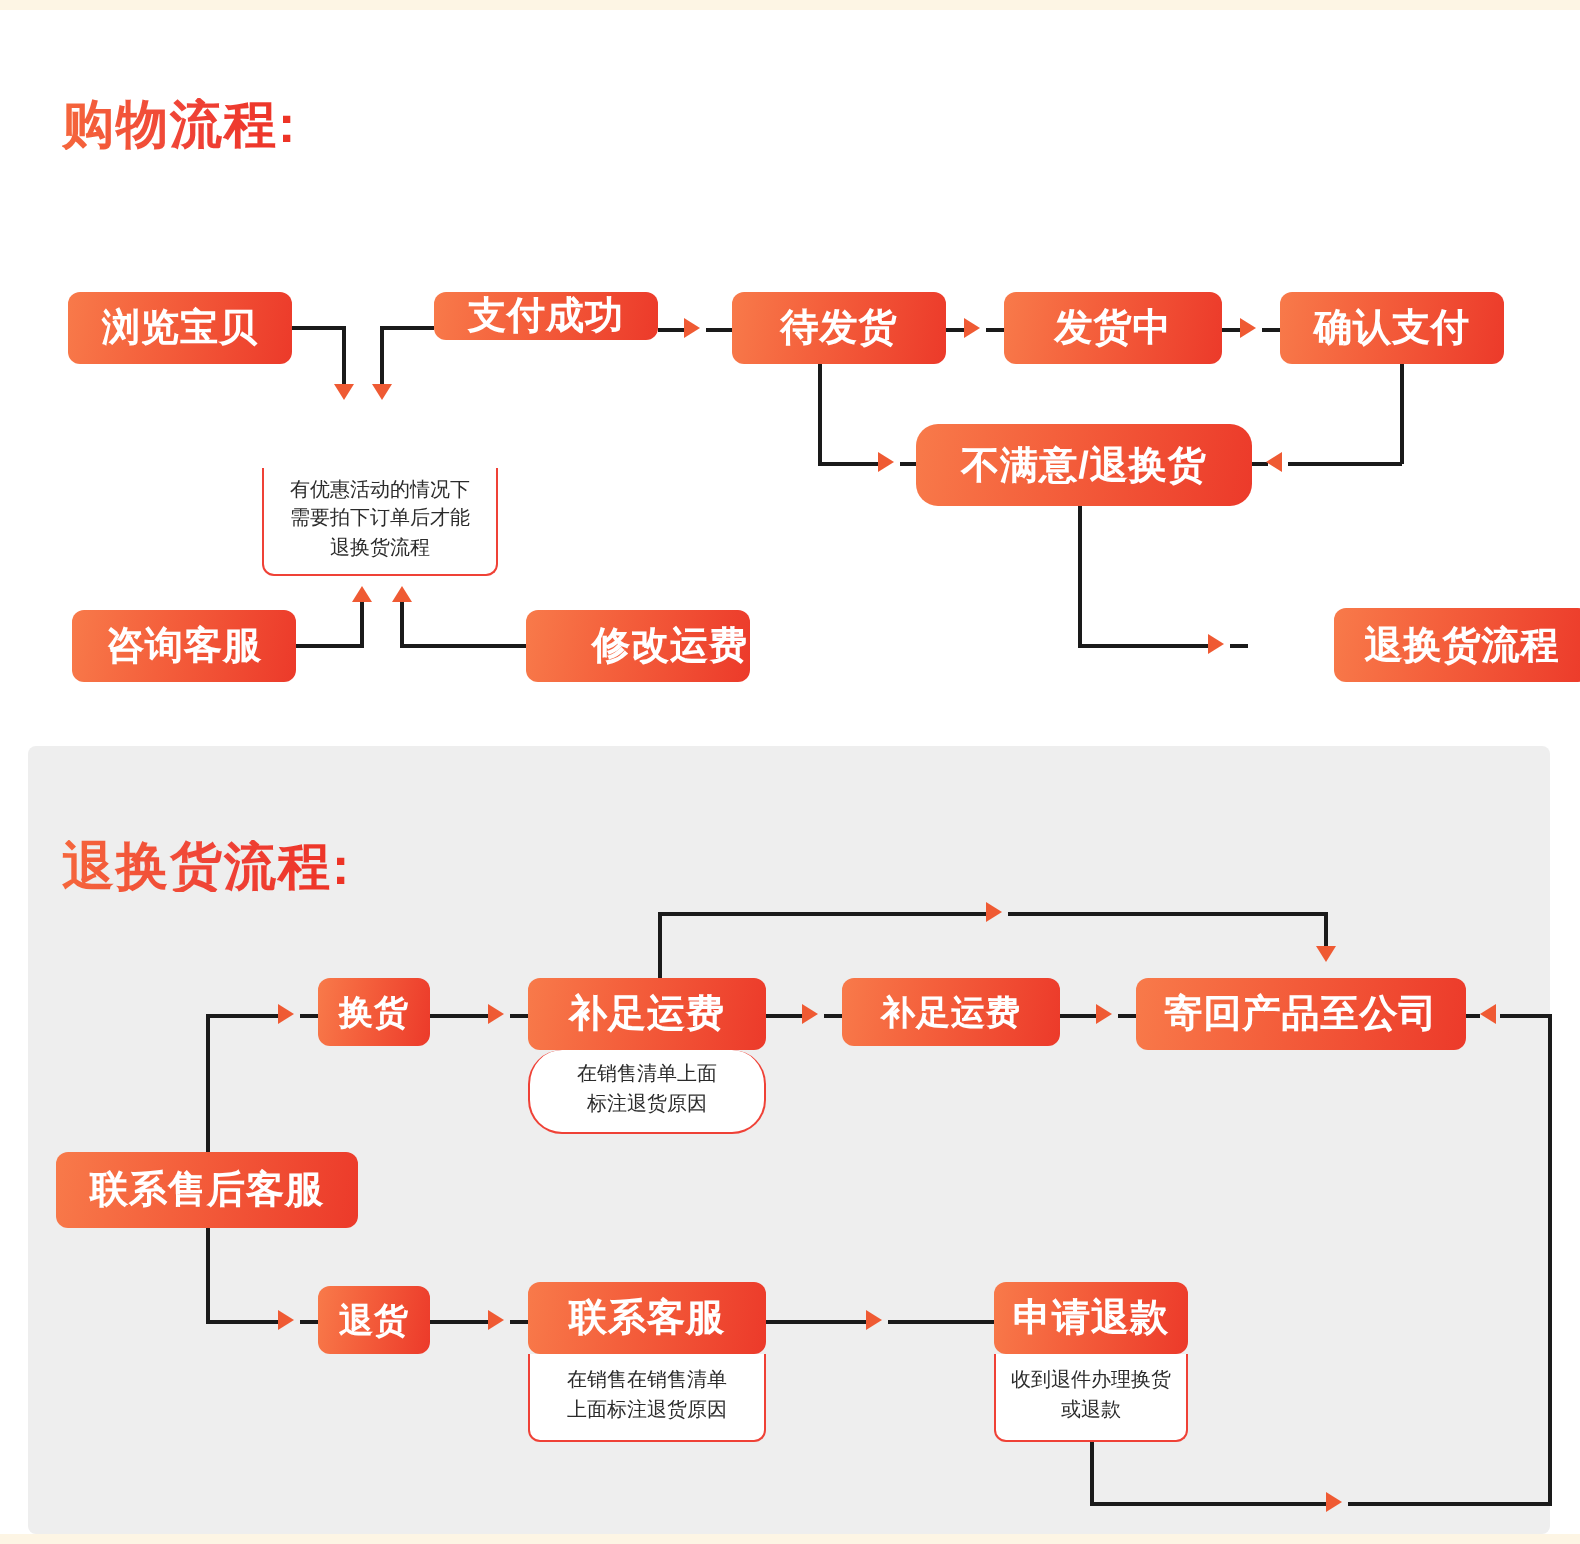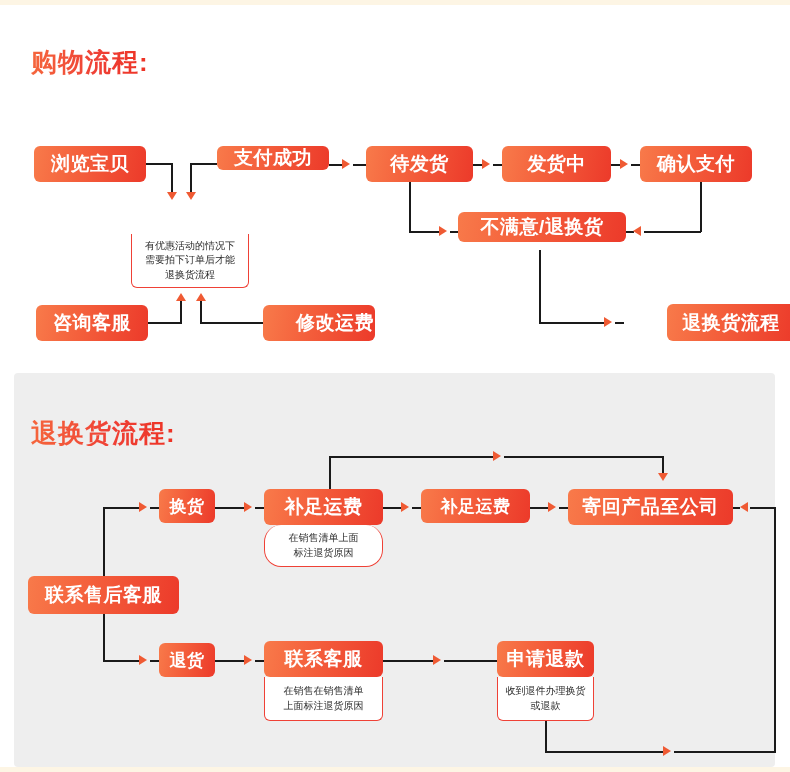--- a/index.html
+++ b/index.html
@@ -149,21 +149,21 @@
     </div>
 
     <div class="node lg" style="left:217px;top:141px;width:112px;height:24px;">支付成功</div>
 
     <div class="node lg" style="left:366px;top:141px;width:107px;height:36px;">待发货</div>
 
     <div class="node lg" style="left:502px;top:141px;width:109px;height:36px;">发货中</div>
 
     <div class="node lg" style="left:640px;top:141px;width:112px;height:36px;">确认支付</div>
 
-    <div class="node lg" style="left:458px;top:207px;width:168px;height:30px;">不满意/退换货</div>
+    <div class="node lg" style="left:458px;top:207px;width:168px;height:41px;border-radius:11px;">不满意/退换货</div>
 
     <div class="node lg" style="left:36px;top:300px;width:112px;height:36px;">咨询客服</div>
 
     <div class="node lg" style="left:263px;top:300px;width:112px;height:36px;padding-left:32px;">修改运费</div>
 
     <div class="node lg" style="left:624px;top:299px;width:128px;height:37px;margin-left:43px;">退换货流程</div>
   </div>
 
   <div class="sec sec-return">
 

